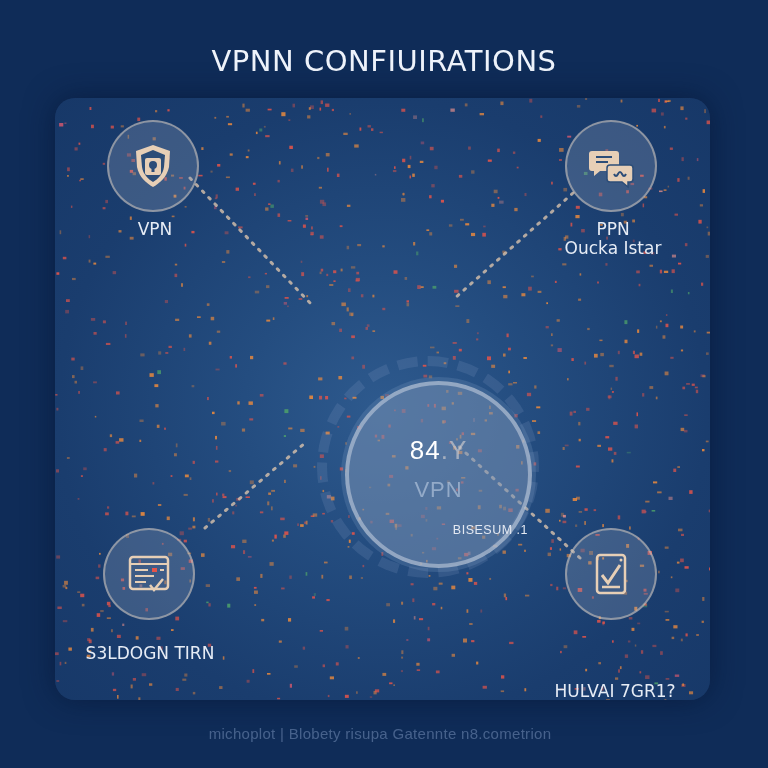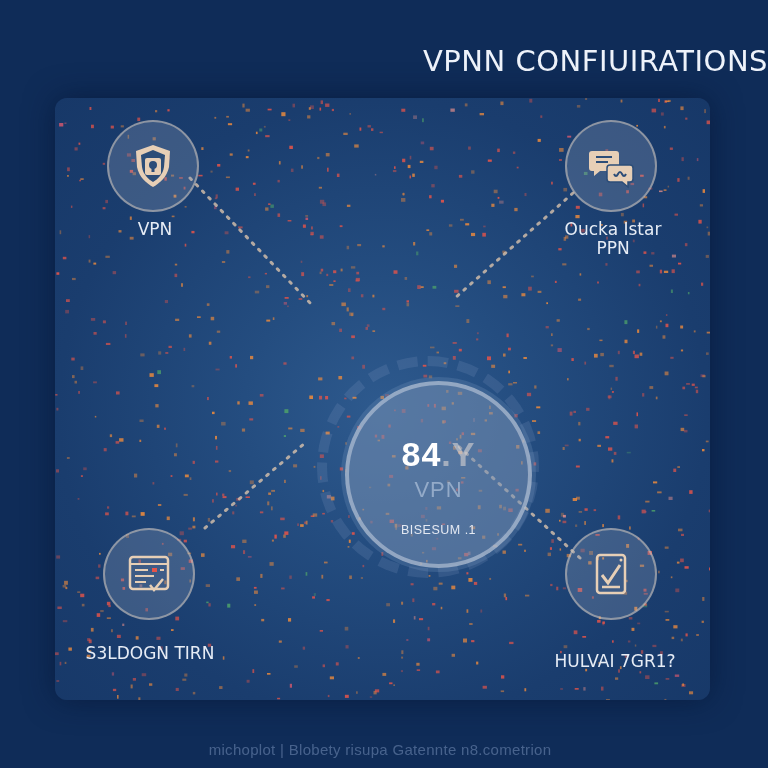--- a/index.html
+++ b/index.html
@@ -4,26 +4,26 @@
 <style>
   * { box-sizing: border-box; margin: 0; padding: 0; }
   html, body { width: 768px; height: 768px; overflow: hidden; }
   body {
     background: #0f2c58;
     font-family: "Liberation Sans", sans-serif;
     position: relative;
   }
   .title {
     position: absolute; left: 0; top: 44px; width: 768px;
-    text-align: right; color: #eef3fb; font-size: 29px; letter-spacing: 0.5px;
+    text-align: center; color: #eef3fb; font-size: 29px; letter-spacing: 0.5px;
     font-family: "DejaVu Sans", sans-serif; font-weight: normal;
   }
   .panel {
     position: absolute; left: 55px; top: 98px; width: 655px; height: 602px;
-    border-radius: 12px;
+    border-radius: 20px;
     background: radial-gradient(ellipse at 50% 52%, #2e5a8e 0%, #244d80 30%, #1a3d6e 70%, #173868 100%);
     box-shadow: 0 0 30px rgba(5,20,50,0.6);
     overflow: hidden;
   }
   .particles { position: absolute; inset: 0; }
   .lines { position: absolute; inset: 0; }
   .node {
     position: absolute; width: 92px; height: 92px; border-radius: 50%;
     border: 2px solid rgba(210,200,190,0.55);
     background: rgba(150,165,190,0.28);
@@ -37,28 +37,28 @@
   .hub-ring {
     position: absolute; left: 262px; top: 258px; width: 222px; height: 222px; border-radius: 50%;
     border: 10px dashed rgba(140,160,200,0.18);
   }
   .hub {
     position: absolute; left: 290px; top: 283px; width: 187px; height: 187px; border-radius: 50%;
     border: 4px solid rgba(200,210,225,0.55);
     box-shadow: 0 0 0 4px rgba(120,150,190,0.25);
     background: rgba(120,145,180,0.55);
   }
-  .hub-value { position: absolute; left: 0; right: 0; top: 50px; text-align: center; color: #fff; font-size: 34px; font-weight: bold; letter-spacing: 1px; }
+  .hub-value { position: absolute; left: 0; right: 0; top: 50px; text-align: center; color: #fff; font-size: 26px; font-weight: normal; letter-spacing: 1px; }
   .hub-value .dim { color: rgba(230,220,215,0.55); }
   .hub-sub { position: absolute; left: 0; right: 0; top: 92px; text-align: center; color: rgba(200,215,235,0.55); font-size: 22px; letter-spacing: 1px; }
   .hub-line1 { position: absolute; left: 0; right: 0; top: 121px; text-align: center; color: #e4e9f2; font-size: 12.5px; letter-spacing: 0.5px; }
-  .hub-line2 { position: absolute; left: 0; right: 0; top: 138px; text-align: center; color: #e4e9f2; font-size: 12.5px; letter-spacing: 0.5px; }
+  .hub-line2 { position: absolute; left: 0; right: 0; top: 138px; text-align: right; color: #e4e9f2; font-size: 12.5px; letter-spacing: 0.5px; }
   .footer {
     position: absolute; left: 0; top: 725px; width: 760px; text-align: center;
-    color: rgba(140,165,205,0.45); font-size: 15px; letter-spacing: 0.3px; margin-top: 16px;
+    color: rgba(140,165,205,0.45); font-size: 15px; letter-spacing: 0.3px;
   }
 </style>
 </head>
 <body>
 
 <div class="title">VPNN CONFIUIRATIONS</div>
 
 <div class="panel">
   <svg class="particles" width="655" height="602" id="particles">
       <rect x="0.0" y="554.3" width="3.7" height="2.8" fill="#e4544a" opacity="0.53"></rect>
@@ -988,22 +988,22 @@
   <div class="node" style="left:510px; top:22px;">
     <svg viewBox="0 0 50 50">
       <path d="M6 10 h24 a3 3 0 0 1 3 3 v14 a3 3 0 0 1 -3 3 h-16 l-6 5 v-5 h-2 a3 3 0 0 1 -3 -3 v-14 a3 3 0 0 1 3 -3 z" fill="#e7cfb6"></path>
       <line x1="10" y1="16" x2="26" y2="16" stroke="#2c4d78" stroke-width="2"></line>
       <line x1="10" y1="21" x2="22" y2="21" stroke="#2c4d78" stroke-width="2"></line>
       <path d="M24 24 h20 a3 3 0 0 1 3 3 v11 a3 3 0 0 1 -3 3 h-2 v5 l-6 -5 h-12 a3 3 0 0 1 -3 -3 v-11 a3 3 0 0 1 3 -3 z" fill="#e7cfb6" stroke="#2c4d78" stroke-width="1.5"></path>
       <path d="M28 33 q2 4 4 0 q2 -4 4 0 q2 4 4 0" stroke="#2c4d78" stroke-width="2" fill="none"></path>
     </svg>
   </div>
   <div class="node-label" style="left:478px; top:122px; width:160px;">
+    <div>PPN</div>
     <div>Oucka Istar</div>
-    <div>PPN</div>
   </div>
 
   <div class="node" style="left:48px; top:430px;">
     <svg viewBox="0 0 50 50">
       <rect x="6" y="8" width="38" height="32" rx="3" fill="none" stroke="#e7cfb6" stroke-width="2.5"></rect>
       <line x1="6" y1="15" x2="44" y2="15" stroke="#e7cfb6" stroke-width="2"></line>
       <line x1="11" y1="21" x2="24" y2="21" stroke="#e7cfb6" stroke-width="2"></line>
       <rect x="28" y="19" width="5" height="4" fill="#e4544a"></rect>
       <line x1="36" y1="21" x2="40" y2="21" stroke="#e7cfb6" stroke-width="2"></line>
       <line x1="11" y1="27" x2="30" y2="27" stroke="#e7cfb6" stroke-width="2"></line>
@@ -1016,21 +1016,21 @@
   </div>
 
   <div class="node" style="left:510px; top:430px;">
     <svg viewBox="0 0 50 50">
       <rect x="11" y="6" width="28" height="38" rx="3" fill="none" stroke="#e7cfb6" stroke-width="2.5"></rect>
       <path d="M16 26 l6 8 l12 -18" stroke="#e7cfb6" stroke-width="3" fill="none"></path>
       <line x1="16" y1="38" x2="34" y2="38" stroke="#e7cfb6" stroke-width="2.5"></line>
       <circle cx="35" cy="11" r="1.5" fill="#e7cfb6"></circle>
     </svg>
   </div>
-  <div class="node-label" style="left:470px; top:554px; width:180px;text-align:center;">
+  <div class="node-label" style="left:470px; top:584px; width:180px;text-align:center;">
     <div>HULVAI 7GR1?</div>
   </div>
 
   <div class="hub-ring"></div>
   <div class="hub">
     <div class="hub-value"><span>84</span><span class="dim">.Y</span></div>
     <div class="hub-sub">VPN</div>
     <div class="hub-line2">BISESUM .1</div>
   </div>
 </div>

